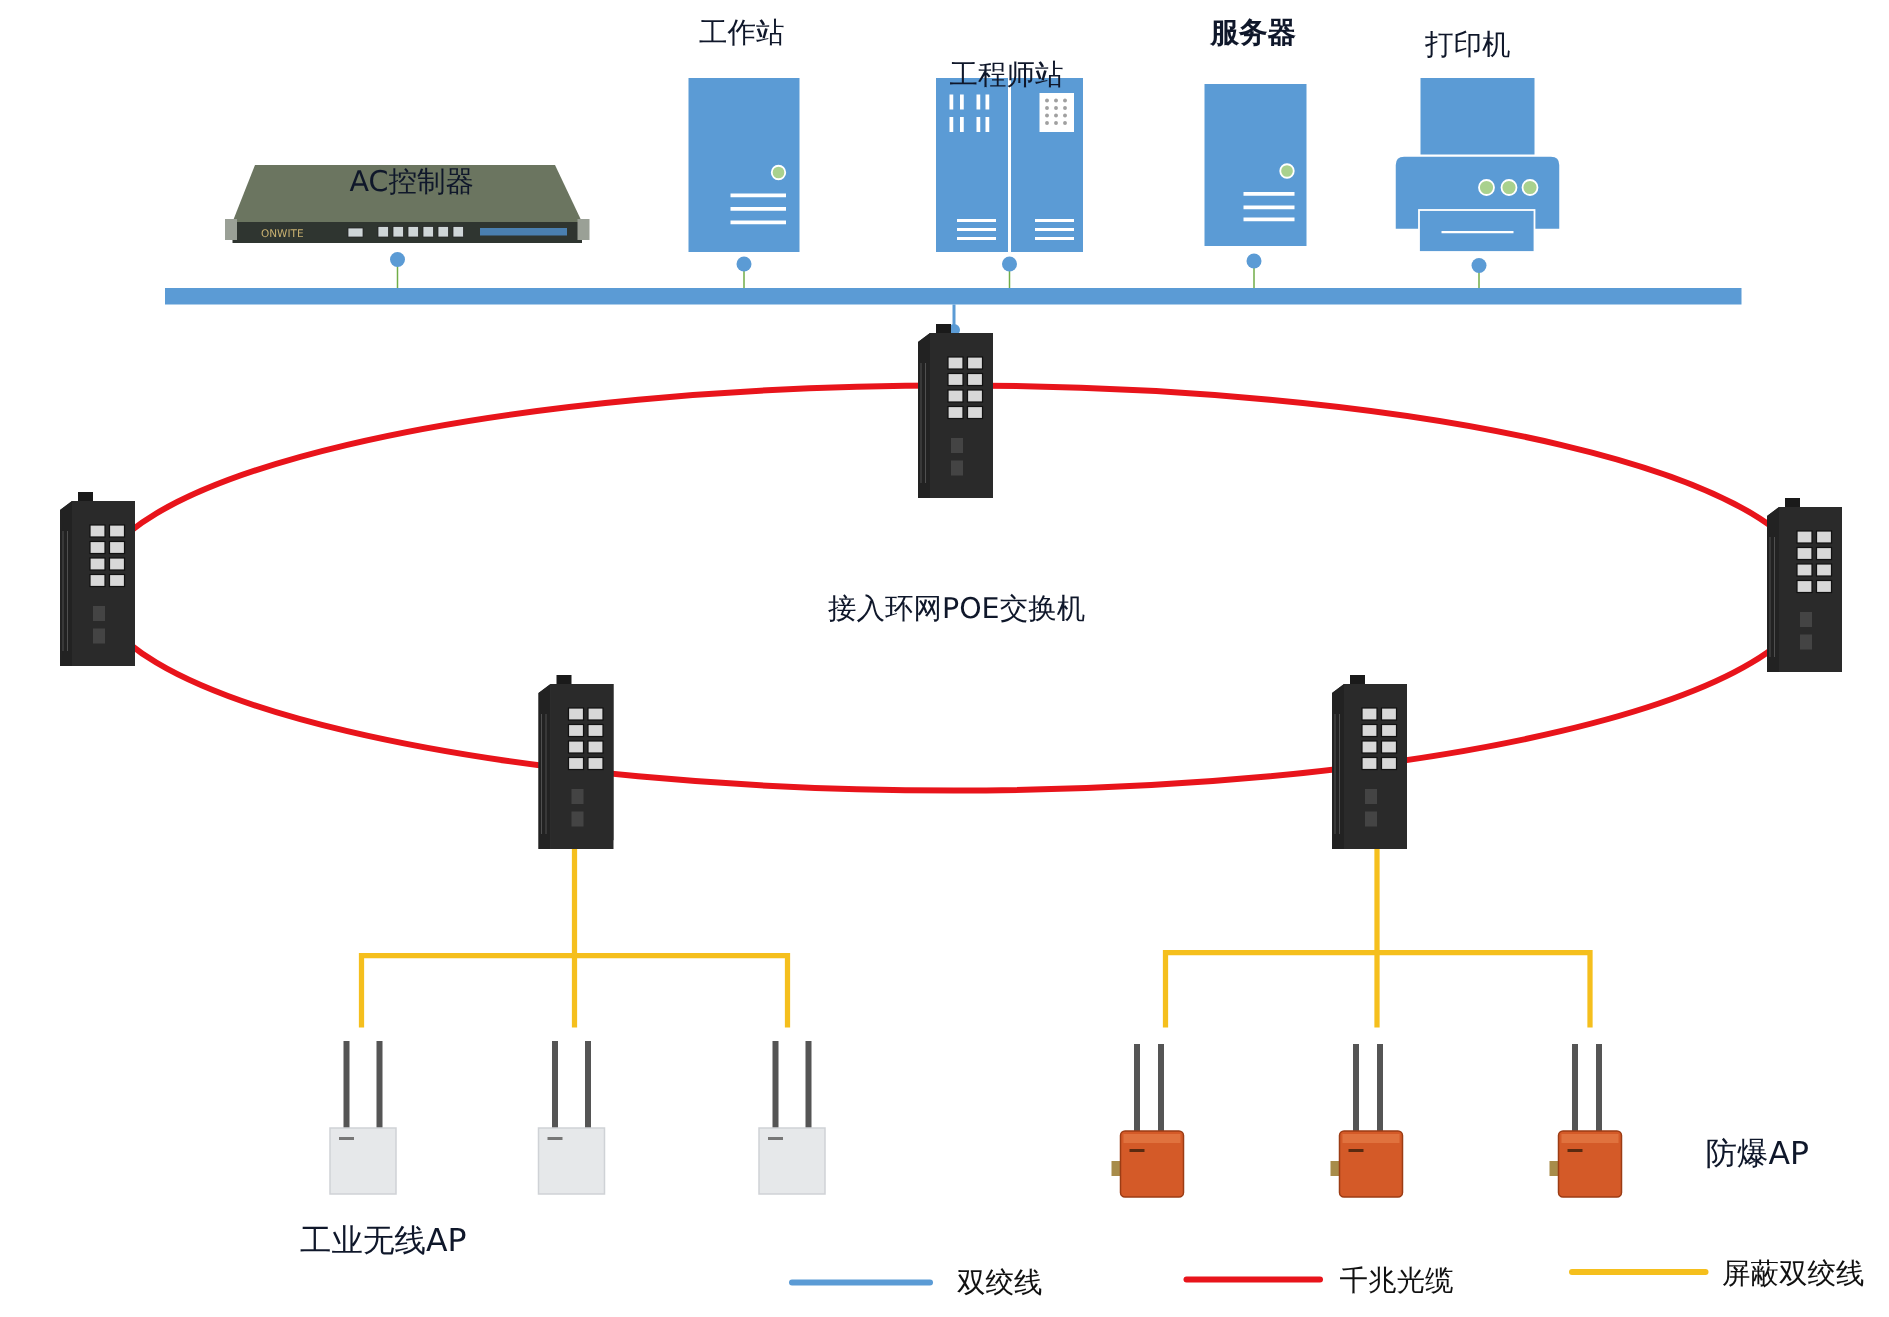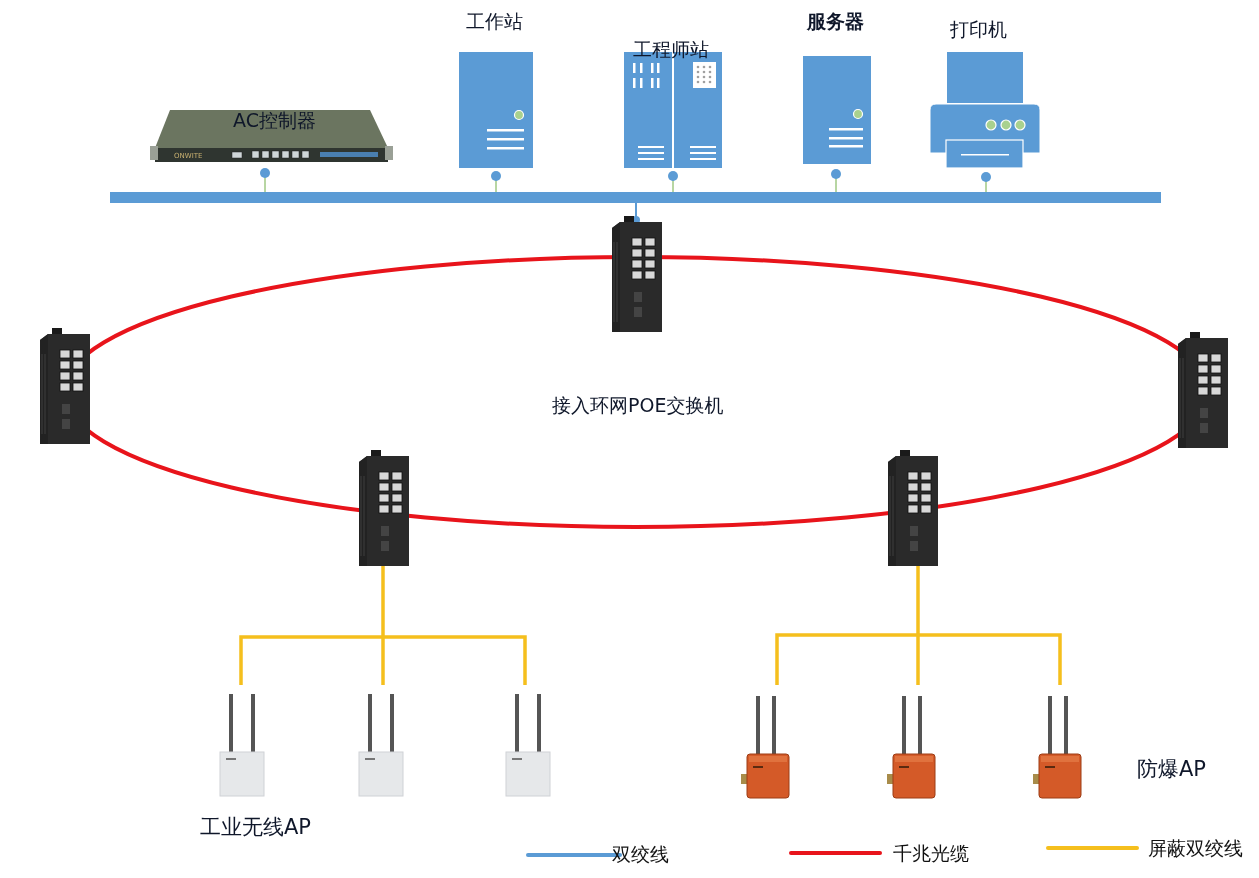--- a/index.html
+++ b/index.html
@@ -189,16 +189,16 @@
 <div class="lbl" style="left:633px; top:9px;margin-top:28px;">工程师站</div>
 <div class="lbl" style="left:807px; top:9px;font-weight:bold;">服务器</div>
 <div class="lbl" style="left:950px; top:17px;">打印机</div>
 
 <div class="lbl" style="left:552px; top:346px;margin-top:47px;">接入环网POE交换机</div>
 
 <div class="lbl lbl-sm" style="left:200px; top:813px;">工业无线AP</div>
 <div class="lbl lbl-sm" style="left:1137px; top:755px;">防爆AP</div>
 
 <div>
-  <div class="legend-text" style="left:612px; top:842px;">双绞线</div>
+  <div class="legend-text" style="left:638px; top:842px;">双绞线</div>
   <div class="legend-text" style="left:893px; top:841px;">千兆光缆</div>
   <div class="legend-text" style="left:1148px; top:836px;">屏蔽双绞线</div>
 </div>
 
 </body></html>

